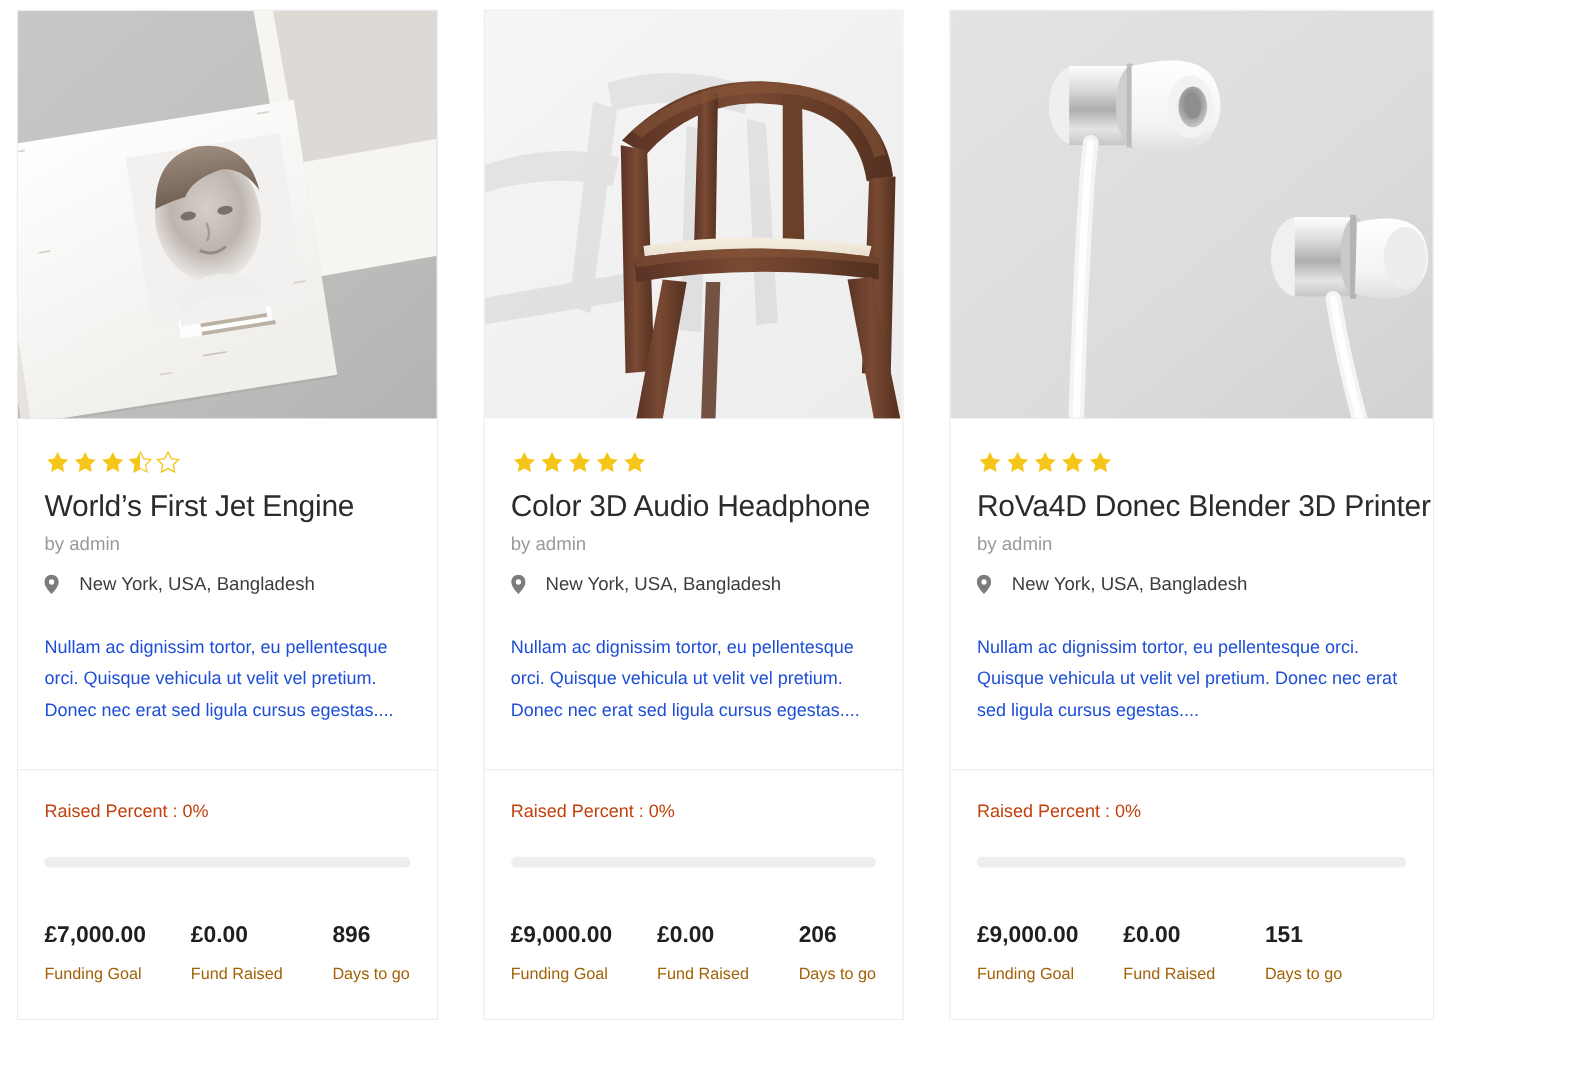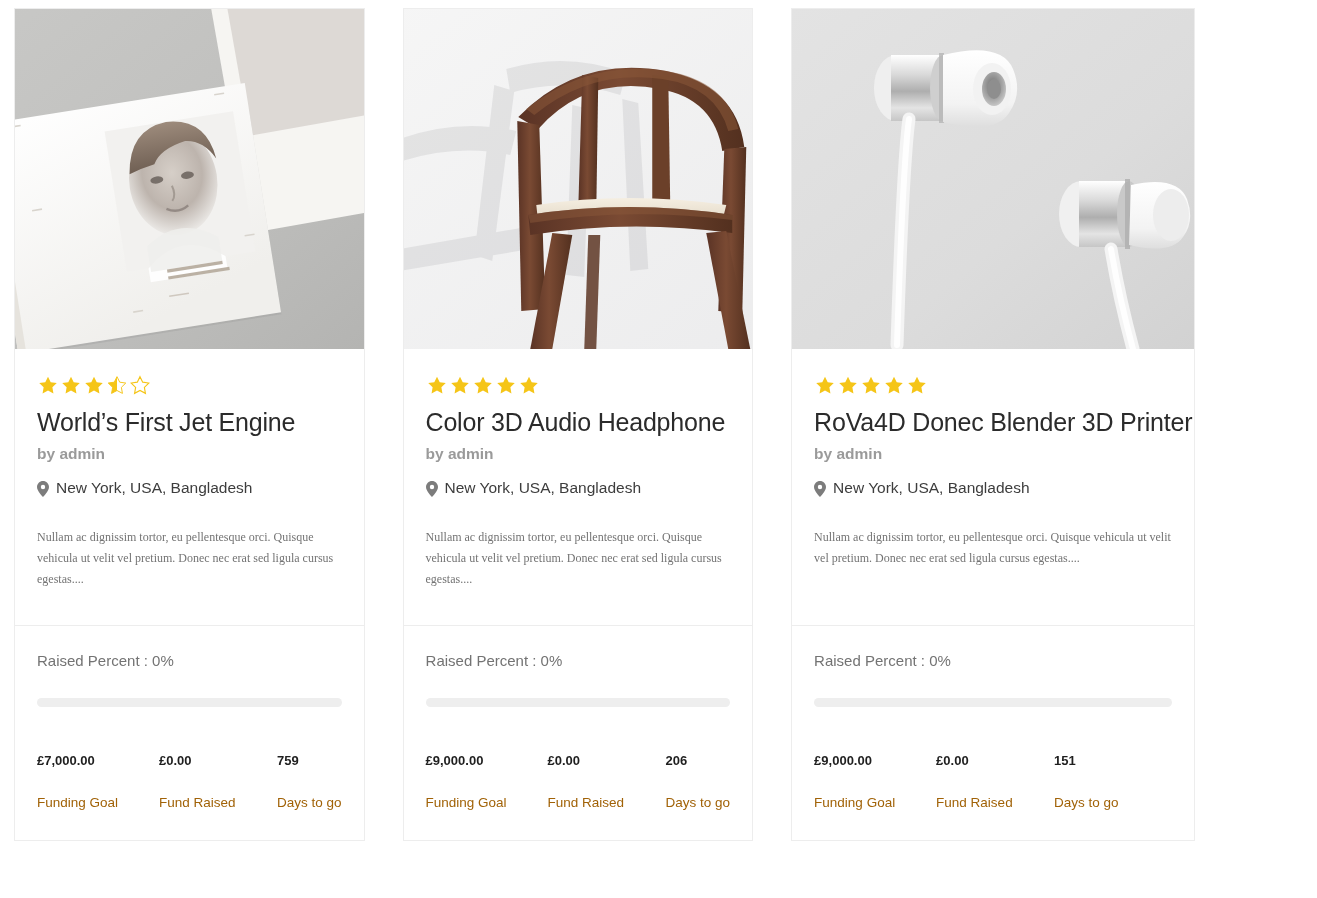--- a/index.html
+++ b/index.html
@@ -70,65 +70,64 @@
     color: #2b2b2b;
     margin: 0 0 7px 0;
     letter-spacing: -0.2px;
     white-space: nowrap;
   }
 
   .card-author {
     font-size: 15.5px;
     color: #9a9a9a;
     margin: 0 0 14px 0;
-    font-weight: 700;
+    font-weight: 400;
   }
 
   .card-location {
     font-size: 15.5px;
     color: #3d3d3d;
     display: flex;
-    align-items: flex-end;
-    gap: 7px;
+    align-items: flex-start;
+    gap: 17px;
     margin: 16px 0 30px 0;
   }
   .pin-icon {
     display: inline-block;
     width: 12px;
     height: 16px;
     flex: 0 0 auto;
   }
   .pin-icon svg { display: block; width: 12px; height: 16px; }
 
   .card-desc {
-    font-size: 12px;
+    font-size: 15px;
     line-height: 1.78;
-    color: #737373;
+    color: #1d4ed8;
     margin: 0;
     padding-bottom: 34px;
     max-width: 365px;
-    font-family: Liberation Serif, serif;
   }
 
   
   .card-divider {
     height: 1px;
     background: #ededed;
     margin: 0;
   }
 
   
   .card-footer {
     padding: 26px 22px 30px 22px;
     flex: 0 0 auto;
   }
 
   .raised-line {
     font-size: 15px;
-    color: #737373;
+    color: #c2410c;
     margin: 0 0 29px 0;
   }
 
   .progress-track {
     height: 9px;
     background: #eeeeee;
     border-radius: 6px;
     overflow: hidden;
     margin-bottom: 46px;
   }
@@ -141,25 +140,25 @@
 
   .stats {
     display: flex;
   }
   .stat { flex: 0 0 auto; }
   .stat:nth-child(1) { width: 122px; }
   .stat:nth-child(2) { width: 118px; }
   .stat:nth-child(3) { width: auto; }
 
   .stat-value {
-    font-size: 13px;
+    font-size: 19px;
     font-weight: 700;
     color: #1f1f1f;
     line-height: 1.2;
-    margin-bottom: 27px;
+    margin-bottom: 13px;
     white-space: nowrap;
   }
   .stat-label {
     font-size: 13.5px;
     color: #a16207;
     font-weight: 400;
     white-space: nowrap;
   }
 </style>
 </head>
@@ -282,21 +281,21 @@
       <div class="stats">
         <div class="stat">
           <div class="stat-value">£7,000.00</div>
           <div class="stat-label">Funding Goal</div>
         </div>
         <div class="stat">
           <div class="stat-value">£0.00</div>
           <div class="stat-label">Fund Raised</div>
         </div>
         <div class="stat">
-          <div class="stat-value">759</div>
+          <div class="stat-value">896</div>
           <div class="stat-label">Days to go</div>
         </div>
       </div>
     </div>
   </div>
 
   <div class="card">
     <div class="card-media">
       <svg viewBox="0 0 404 340" preserveAspectRatio="xMidYMid slice" aria-hidden="true">
         <defs>

